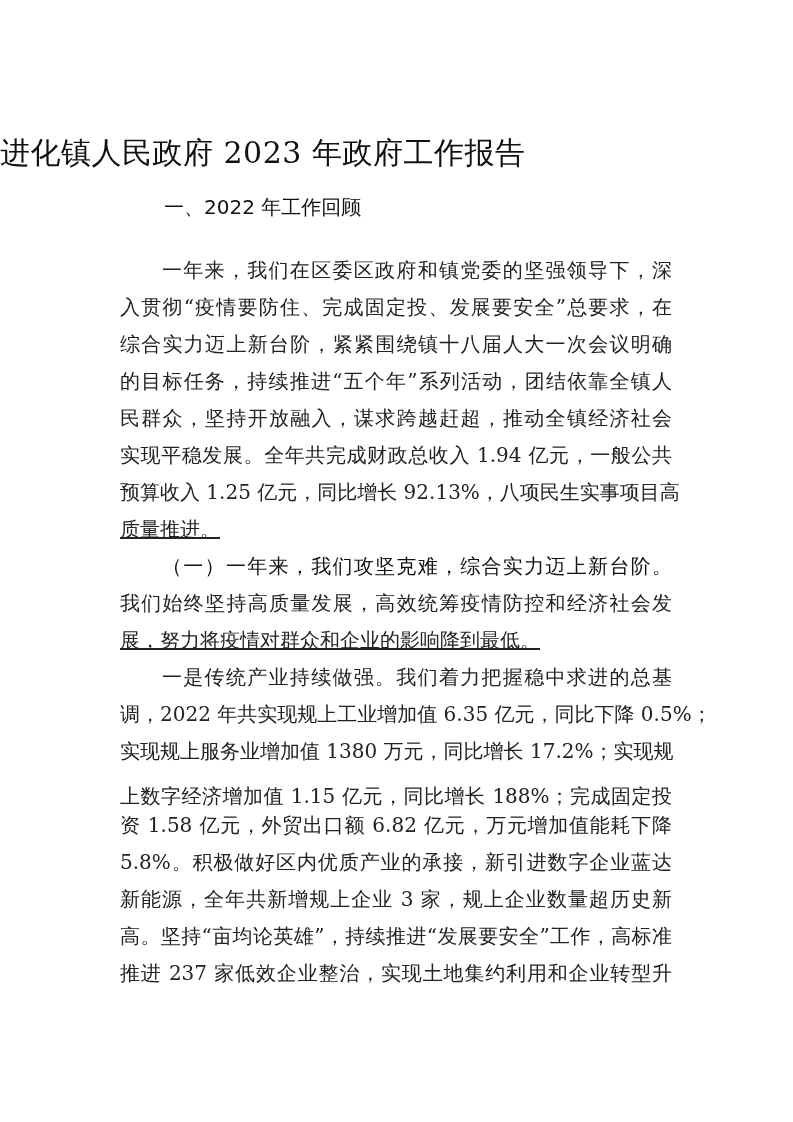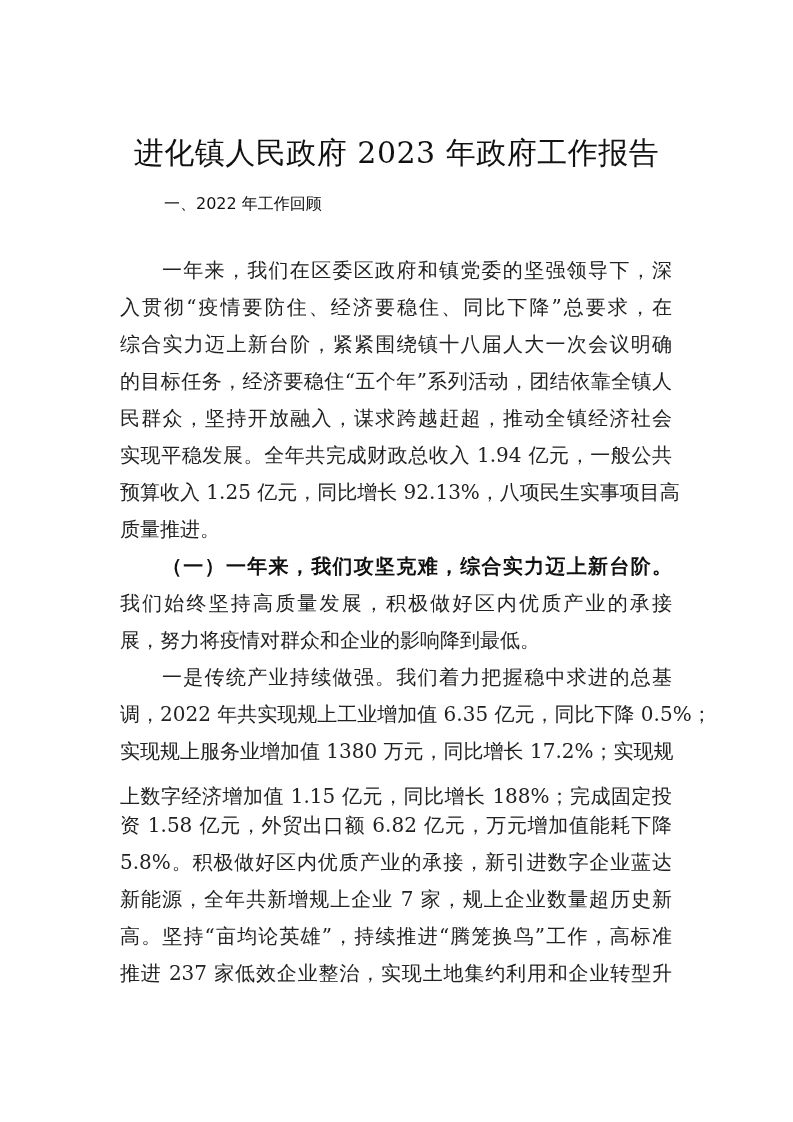--- a/index.html
+++ b/index.html
@@ -1,65 +1,65 @@
 <!DOCTYPE html>
 <html><head>
 <meta charset="utf-8">
 <style>
   html, body { margin: 0; padding: 0; background: #ffffff; }
   body { width: 793px; height: 1122px; position: relative; overflow: hidden; }
   .page { position: absolute; left: 0; top: 0; width: 793px; height: 1122px; background: #fff; }
   .title {
-    position: absolute; left: 0; top: 133px; width: 793px; text-align: center;
+    position: absolute; left: 0; top: 133px; width: 793px; 
     font-family: "DejaVu Serif", "Liberation Serif", serif;
     font-size: 30px; color: #111; letter-spacing: 0.5px; margin: 0; font-weight: normal;
   }
   .heading {
     position: absolute; left: 164px; top: 194px;
     font-family: "DejaVu Sans", "Liberation Sans", sans-serif;
-    font-size: 16px; color: #111; margin: 0; font-weight: normal;
+    font-size: 20px; color: #111; margin: 0; font-weight: normal;
   }
   .line {
     position: absolute; left: 120px; width: 552px; height: 30px;
     font-family: "DejaVu Serif", "Liberation Serif", serif;
     font-size: 20px; color: #222; line-height: 30px;
     text-align: justify; text-align-last: justify; white-space: nowrap;
   }
   .line.indent { left: 162px; width: 510px; }
-  .line.last { text-align-last: left; }
-  .line.bold { font-weight: bold; color: #111; }
+  .line.last { text-align-last: left; text-decoration: underline; }
+  .line.bold { font-weight: normal; color: #111; }
 </style>
 </head>
 <body>
 
 <div class="page">
   <h1 class="title">进化镇人民政府 2023 年政府工作报告</h1>
   <h2 class="heading">一、2022 年工作回顾</h2>
 
   <div>
     <div class="line indent" style="top:255px">一年来，我们在区委区政府和镇党委的坚强领导下，深</div>
-    <div class="line" style="top:292px">入贯彻“疫情要防住、经济要稳住、同比下降”总要求，在</div>
+    <div class="line" style="top:292px">入贯彻“疫情要防住、完成固定投、发展要安全”总要求，在</div>
     <div class="line" style="top:329px">综合实力迈上新台阶，紧紧围绕镇十八届人大一次会议明确</div>
-    <div class="line" style="top:366px">的目标任务，经济要稳住“五个年”系列活动，团结依靠全镇人</div>
+    <div class="line" style="top:366px">的目标任务，持续推进“五个年”系列活动，团结依靠全镇人</div>
     <div class="line" style="top:403px">民群众，坚持开放融入，谋求跨越赶超，推动全镇经济社会</div>
     <div class="line" style="top:440px">实现平稳发展。全年共完成财政总收入 1.94 亿元，一般公共</div>
     <div class="line" style="top:477px">预算收入 1.25 亿元，同比增长 92.13%，八项民生实事项目高</div>
     <div class="line last" style="top:514px">质量推进。</div>
   </div>
 
   <div>
     <div class="line indent bold" style="top:551px">（一）一年来，我们攻坚克难，综合实力迈上新台阶。</div>
-    <div class="line" style="top:588px">我们始终坚持高质量发展，积极做好区内优质产业的承接</div>
+    <div class="line" style="top:588px">我们始终坚持高质量发展，高效统筹疫情防控和经济社会发</div>
     <div class="line last" style="top:625px">展，努力将疫情对群众和企业的影响降到最低。</div>
   </div>
 
   <div>
     <div class="line indent" style="top:662px">一是传统产业持续做强。我们着力把握稳中求进的总基</div>
     <div class="line" style="top:699px">调，2022 年共实现规上工业增加值 6.35 亿元，同比下降 0.5%；</div>
     <div class="line" style="top:736px">实现规上服务业增加值 1380 万元，同比增长 17.2%；实现规</div>
     <div class="line" style="top:781px">上数字经济增加值 1.15 亿元，同比增长 188%；完成固定投</div>
     <div class="line" style="top:810px">资 1.58 亿元，外贸出口额 6.82 亿元，万元增加值能耗下降</div>
     <div class="line" style="top:847px">5.8%。积极做好区内优质产业的承接，新引进数字企业蓝达</div>
-    <div class="line" style="top:884px">新能源，全年共新增规上企业 7 家，规上企业数量超历史新</div>
-    <div class="line" style="top:921px">高。坚持“亩均论英雄”，持续推进“腾笼换鸟”工作，高标准</div>
+    <div class="line" style="top:884px">新能源，全年共新增规上企业 3 家，规上企业数量超历史新</div>
+    <div class="line" style="top:921px">高。坚持“亩均论英雄”，持续推进“发展要安全”工作，高标准</div>
     <div class="line" style="top:958px">推进 237 家低效企业整治，实现土地集约利用和企业转型升</div>
   </div>
 </div>
 
 </body></html>

